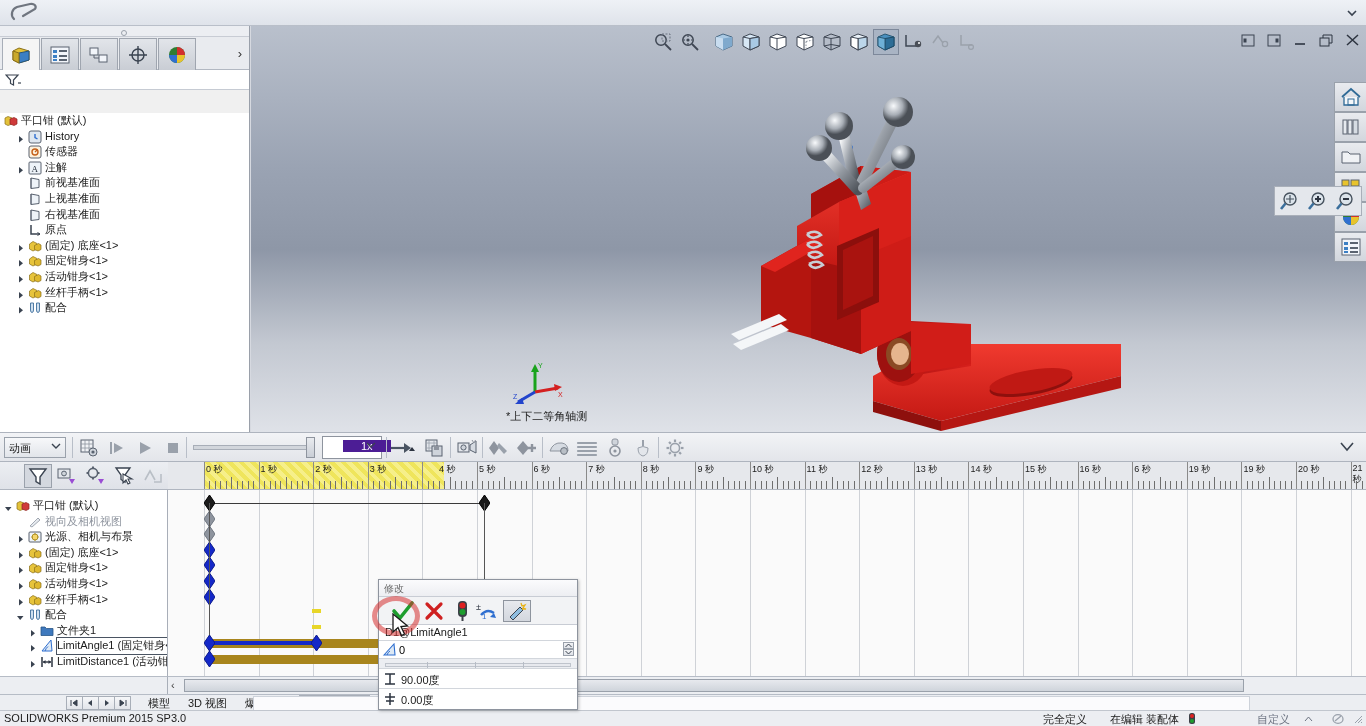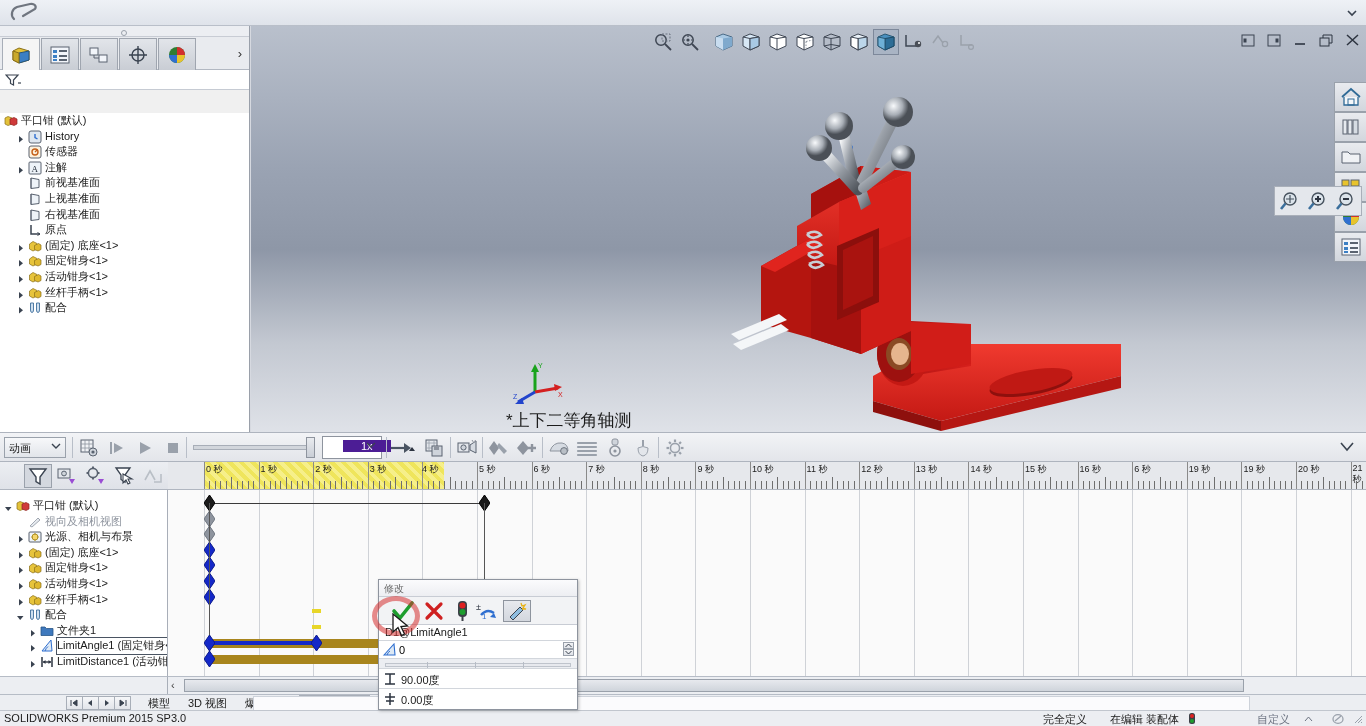--- a/index.html
+++ b/index.html
@@ -69,21 +69,21 @@
   .vt-btn { width:26px; height:26px; display:flex; align-items:center; justify-content:center; border:1px solid transparent; }
   .vt-btn.active { background:#a9b4c4; border:1px solid #7d889a; }
   .vt-sep { width:6px; }
 
   .wincontrols { position:absolute; right:6px; top:6px; display:flex; align-items:center; gap:10px; }
   .wc { width:16px; height:16px; display:flex; align-items:center; justify-content:center; color:#2d3440; }
 
   .taskpane { position:absolute; right:0; top:56px; width:32px; }
   .tp-btn { width:32px; height:30px; background:linear-gradient(#e9ebef,#d2d6dd); border:1px solid #9aa1ab; border-right:none; display:flex; align-items:center; justify-content:center; }
 
-  .viewlabel { position:absolute; left:255px; bottom:0; font-size:17px; color:#1c1c1c; }
+  .viewlabel { position:absolute; left:255px; bottom:8px; font-size:11px; color:#1c1c1c; }
   .triad { position:absolute; left:262px; bottom:26px; }
   .bluedot { position:absolute; left:597px; top:119px; width:5px; height:5px; border-radius:50%; background:#2f6fd0; }
 
   .zoomtools { position:absolute; right:4px; bottom:216px; display:flex; gap:2px; background:#e4e7ec; border:1px solid #a9afb9; padding:2px; }
   .zt { width:26px; height:24px; display:flex; align-items:center; justify-content:center; }
 
   
   .animbar {
     position:absolute; left:0; top:432px; width:1366px; height:30px;
     background:linear-gradient(#f2f3f6,#e3e5ea); border-top:1px solid #aeb4be; border-bottom:1px solid #aeb4be;
@@ -974,21 +974,21 @@
           <div class="rtick" style="left:205.26000000000002px;height:8px"></div>
           <div class="rtick" style="left:210.72px;height:8px"></div>
           <div class="rtick" style="left:216.18px;height:8px"></div>
           <div class="rtick" style="left:221.64000000000001px;height:8px"></div>
           <div class="rtick" style="left:227.10000000000002px;height:12px"></div>
           <div class="rtick" style="left:232.56px;height:8px"></div>
           <div class="rtick" style="left:238.02px;height:8px"></div>
           <div class="rtick" style="left:243.48000000000002px;height:8px"></div>
           <div class="rtick" style="left:248.94px;height:8px"></div>
           <div class="rmajor" style="left:254.4px"></div>
-          <span class="rlabel" style="left:254px">4 秒</span>
+          <span class="rlabel" style="left:271px">4 秒</span>
           <div class="rtick" style="left:259.86px;height:8px"></div>
           <div class="rtick" style="left:265.32px;height:8px"></div>
           <div class="rtick" style="left:270.78000000000003px;height:8px"></div>
           <div class="rtick" style="left:276.24px;height:8px"></div>
           <div class="rtick" style="left:281.7px;height:12px"></div>
           <div class="rtick" style="left:287.16px;height:8px"></div>
           <div class="rtick" style="left:292.62px;height:8px"></div>
           <div class="rtick" style="left:298.08px;height:8px"></div>
           <div class="rtick" style="left:303.54px;height:8px"></div>
           <div class="rmajor" style="left:309px"></div>

